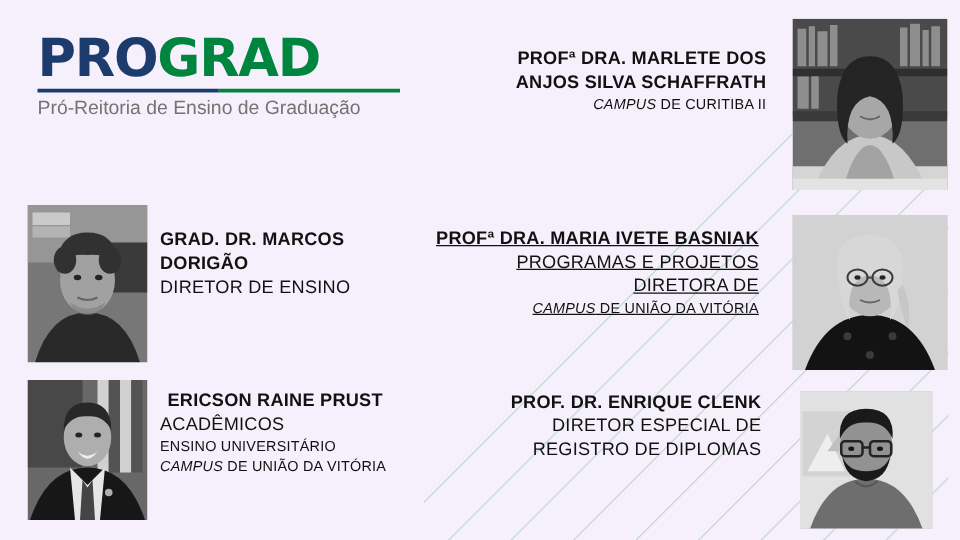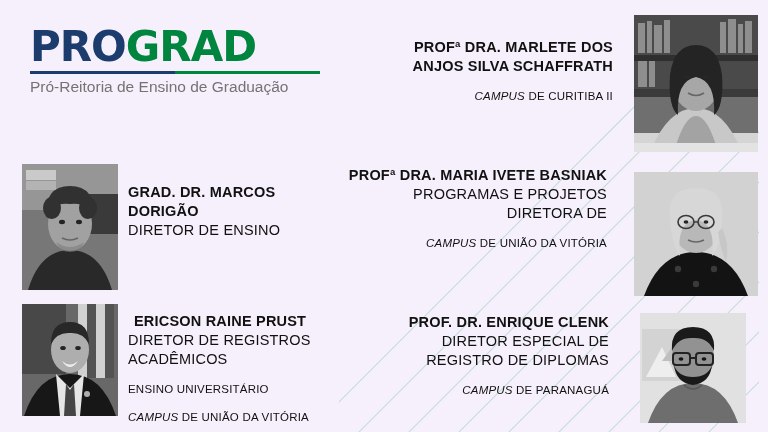--- a/index.html
+++ b/index.html
@@ -70,30 +70,29 @@
     letter-spacing:.2px;
     white-space:nowrap;
     font-weight:400;
   }
   .person .cp{
     font-size:11.5px;
     line-height:16px;
     letter-spacing:.2px;
     white-space:nowrap;
     font-weight:400;
-    margin-top:12px;
   }
   .person .cp .it{font-style:italic;}
   .ta-r{text-align:right;}
   .ta-l{text-align:left;}
 
   
   #p-marlete{right:146px;top:38px;width:300px;}
   #p-marcos {left:128px;top:183px;width:220px;}
-  #p-ivete  {right:152px;top:166px;width:310px;}
+  #p-ivete  {right:152px;top:182px;width:310px;text-decoration:underline;}
   #p-ericson{left:128px;top:312px;width:230px;}
   #p-enrique{right:150px;top:313px;width:280px;}
 </style>
 </head>
 <body>
 
 <div id="stage">
 
   <div class="stripes">
     <svg width="420" height="330" viewBox="0 0 420 330">
@@ -245,26 +244,24 @@
 
   <div class="person ta-r" id="p-ivete">
     <div class="nm">PROFª DRA. MARIA IVETE BASNIAK</div>
     <div class="ro">PROGRAMAS E PROJETOS</div>
     <div class="ro">DIRETORA DE</div>
     <div class="cp"><span class="it">CAMPUS</span><span> DE UNIÃO DA VITÓRIA</span></div>
   </div>
 
   <div class="person ta-l" id="p-ericson">
     <div class="nm" style="padding-left:6px;">ERICSON RAINE PRUST</div>
-    <div class="ro">DIRETOR DE REGISTROS</div>
     <div class="ro">ACADÊMICOS</div>
     <div class="cp">ENSINO UNIVERSITÁRIO</div>
     <div class="cp"><span class="it">CAMPUS</span><span>  DE UNIÃO DA VITÓRIA</span></div>
   </div>
 
   <div class="person ta-r" id="p-enrique">
     <div class="nm">PROF. DR. ENRIQUE CLENK</div>
     <div class="ro">DIRETOR ESPECIAL DE</div>
     <div class="ro">REGISTRO DE DIPLOMAS</div>
-    <div class="cp"><span class="it">CAMPUS</span><span> DE PARANAGUÁ</span></div>
   </div>
 
 </div>
 
 </body></html>

